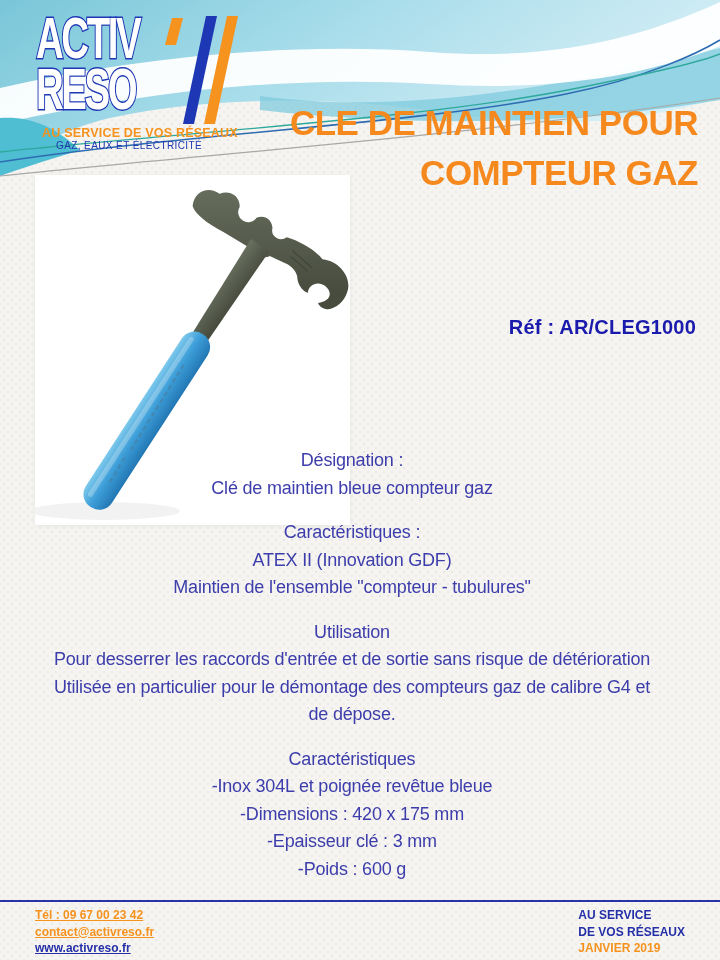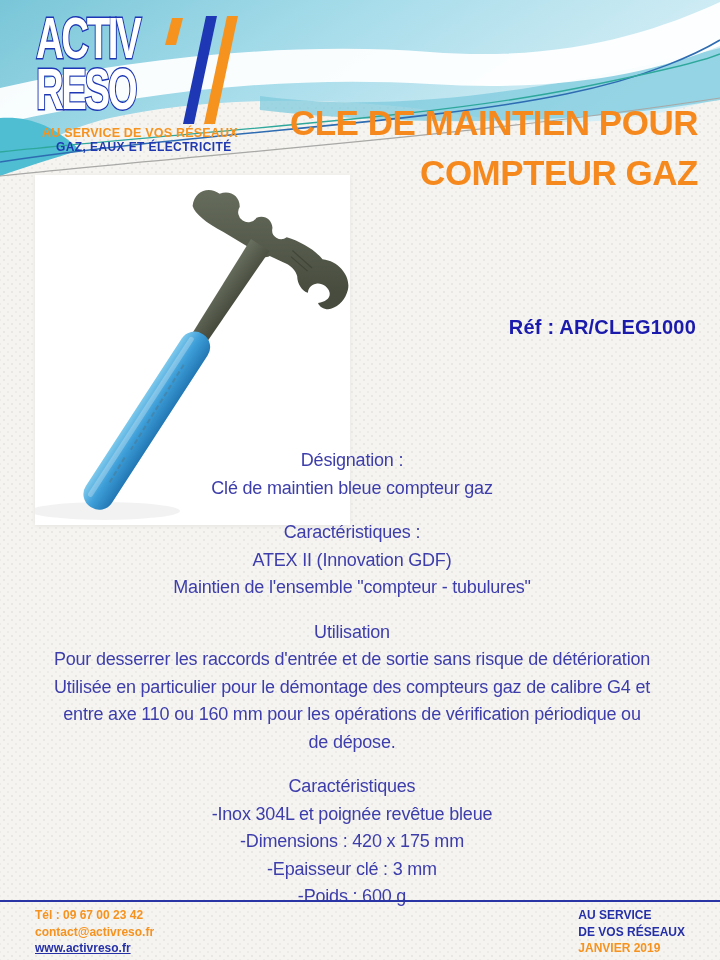--- a/index.html
+++ b/index.html
@@ -8,21 +8,21 @@
     font-family:"Liberation Sans", sans-serif;
     background-color:#f5f4f1;
     background-image: radial-gradient(#e8e7e3 1px, rgba(0,0,0,0) 1.15px),
                       radial-gradient(#edebe7 1px, rgba(0,0,0,0) 1.15px);
     background-size:8px 8px; background-position:0 0, 4px 4px;
   }
   .topwave { position:absolute; left:0; top:0; }
   .logo { position:absolute; left:30px; top:12px; width:240px; }
   .logo-taglines { margin-top:-6px; }
   .tag1 { color:#f6921e; font-weight:bold; font-size:12.5px; letter-spacing:0.2px; padding-left:12px; white-space:nowrap; }
-  .tag2 { color:#2038b0; font-weight:bold; font-size:12px; letter-spacing:0.4px; padding-left:26px; white-space:nowrap; }
+  .tag2 { color:#2038b0; font-weight:normal; font-size:10px; letter-spacing:0.4px; padding-left:26px; white-space:nowrap; }
   .title {
     position:absolute; top:98px; right:22px; margin:0; width:440px;
     text-align:right; color:#f6891e; font-size:35px; font-weight:800;
     line-height:50px; letter-spacing:-0.5px;
   }
   .photo {
     position:absolute; left:35px; top:175px; width:315px; height:350px;
     background:#ffffff; box-shadow:0 1px 4px rgba(0,0,0,0.07);
   }
   .ref {
@@ -32,21 +32,21 @@
   .content {
     position:absolute; left:20px; right:36px; top:447px;
     text-align:center; color:#3d3dab; font-size:18px; line-height:27.5px;
     letter-spacing:-0.2px;
   }
   .section { margin-bottom:17px; }
   .section:last-child { margin-bottom:16px; }
   .footer-rule { position:absolute; left:0; right:0; top:900px; height:2px; background:#2a35a5; }
   .footer-left {
     position:absolute; left:35px; top:907px; font-size:12px; font-weight:bold;
-    line-height:16.5px; color:#f6921e; text-align:left;
+    line-height:16.5px; color:#f6921e; text-align:left;text-decoration:underline;
   }
   .footer-left .website { color:#2530a8; text-decoration:underline; cursor:pointer; }
   .footer-left .email { cursor:pointer; }
   .footer-right {
     position:absolute; right:35px; top:907px; font-size:12px; font-weight:bold;
     line-height:16.5px; color:#2530a8; 
   }
   .footer-right .date { color:#f6921e; }
 </style>
 </head>
@@ -142,21 +142,20 @@
     </div>
     <div class="section">
       <div>Caractéristiques :</div>
       <div>ATEX II (Innovation GDF)</div>
       <div>Maintien de l'ensemble "compteur - tubulures"</div>
     </div>
     <div class="section">
       <div>Utilisation</div>
       <div>Pour desserrer les raccords d'entrée et de sortie sans risque de détérioration</div>
       <div>Utilisée en particulier pour le démontage des compteurs gaz de calibre G4 et</div>
-      <div>entre axe 110 ou 160 mm pour les opérations de vérification périodique ou</div>
       <div>de dépose.</div>
     </div>
     <div class="section">
       <div>Caractéristiques</div>
       <div>-Inox 304L et poignée revêtue bleue</div>
       <div>-Dimensions : 420 x 175 mm</div>
       <div>-Epaisseur clé : 3 mm</div>
       <div>-Poids : 600 g</div>
     </div>
   </div>

